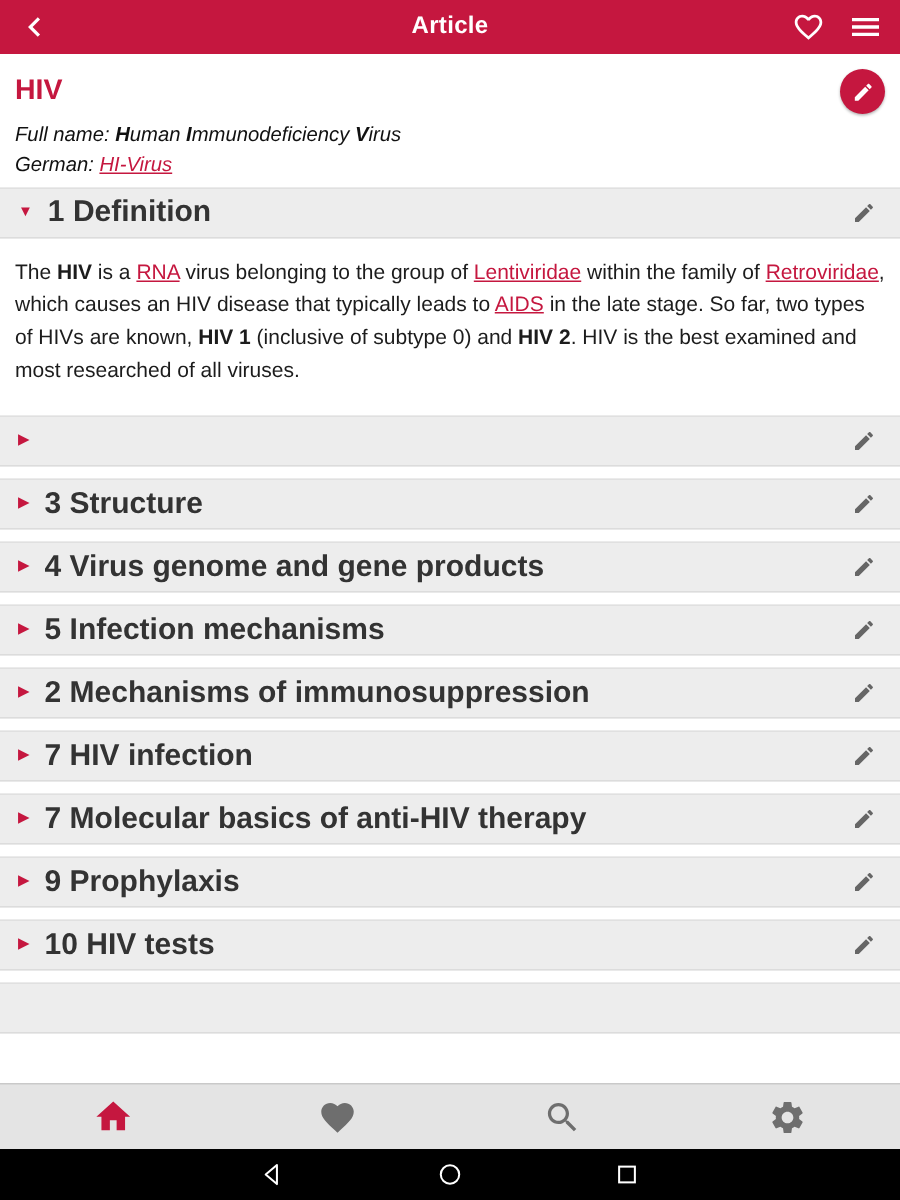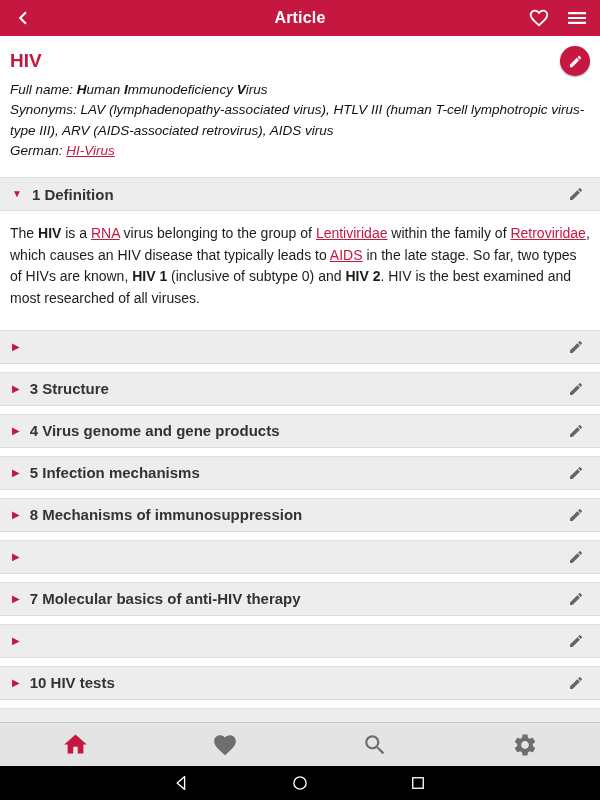--- a/index.html
+++ b/index.html
@@ -36,30 +36,30 @@
   .title-row{
     display:flex;align-items:center;justify-content:space-between;
     padding:10px 10px 2px 10px;
   }
   .title-row h1{margin:0;font-size:19px;color:var(--red);font-weight:bold;}
   .fab-edit{
     width:30px;height:30px;border-radius:50%;background:var(--red);color:#fff;
     display:flex;align-items:center;justify-content:center;
     box-shadow:0 1px 2px rgba(0,0,0,.3);
   }
-  .meta{padding:2px 10px 0 10px;margin-bottom:16px;font-style:italic;font-size:13.5px;line-height:1.5;color:#111;}
+  .meta{padding:2px 10px 0 10px;margin-bottom:4px;font-style:italic;font-size:13.5px;line-height:1.5;color:#111;}
   .s-bold{font-weight:bold;}
   .s-red{color:var(--red);text-decoration:underline;}
 
   .section-row{
     height:34px;background:var(--bar-bg);display:flex;align-items:center;
     padding:0 12px;margin-bottom:8px;border-top:1px solid #e0e0e0;border-bottom:1px solid #dcdcdc;
   }
   .arrow{color:var(--red);font-size:10px;margin-right:10px;flex:0 0 auto;line-height:1;}
-  .section-label{font-weight:bold;font-size:15px;color:#333;flex:1 1 auto;
+  .section-label{font-weight:bold;font-size:20px;color:#333;flex:1 1 auto;
     white-space:nowrap;overflow:hidden;text-overflow:ellipsis;}
   .row-edit{color:#666;display:flex;align-items:center;justify-content:center;width:24px;height:24px;margin-left:auto;}
   .definition{
     margin:0 0 8px 0;padding:4px 10px 12px 10px;
     font-size:14px;line-height:1.55;color:#1c1c1c;
   }
   .partial{margin-bottom:0;}
 
   
   .toolbar{
@@ -115,21 +115,20 @@
         <span style="display:flex;">
           <svg viewBox="0 0 24 24" width="15" height="15">
               <path fill="currentColor" d="M3 17.25V21h3.75L17.81 9.94l-3.75-3.75L3 17.25zM20.71 7.04c.39-.39.39-1.02 0-1.41l-2.34-2.34c-.39-.39-1.02-.39-1.41 0l-1.83 1.83 3.75 3.75 1.83-1.83z"></path>
             </svg>
         </span>
       </button>
     </div>
 
     <div class="meta" id="meta">
         <div><span>Full name: </span><span class="s-bold">H</span><span>uman </span><span class="s-bold">I</span><span>mmunodeficiency </span><span class="s-bold">V</span><span>irus</span></div>
-        <div><span>Synonyms: LAV (lymphadenopathy-associated virus), HTLV III (human T-cell lymphotropic virus-type III), ARV (AIDS-associated retrovirus), AIDS virus</span></div>
         <div><span>German: </span><span class="s-red">HI-Virus</span></div>
       </div>
 
     <div id="sections">
         <div class="section-row">
           <span class="arrow">▼</span>
           <span class="section-label">1 Definition</span>
           <button class="row-edit">
             <span style="display:flex;">
               <svg viewBox="0 0 24 24" width="16" height="16">
@@ -177,31 +176,32 @@
           <button class="row-edit">
             <span style="display:flex;">
               <svg viewBox="0 0 24 24" width="16" height="16">
                 <path fill="currentColor" d="M3 17.25V21h3.75L17.81 9.94l-3.75-3.75L3 17.25zM20.71 7.04c.39-.39.39-1.02 0-1.41l-2.34-2.34c-.39-.39-1.02-.39-1.41 0l-1.83 1.83 3.75 3.75 1.83-1.83z"></path>
               </svg>
             </span>
           </button>
         </div>
         <div class="section-row">
           <span class="arrow">▶</span>
-          <span class="section-label">8 Mechanisms of immunosuppression</span>
-          <button class="row-edit">
-            <span style="display:flex;">
-              <svg viewBox="0 0 24 24" width="16" height="16">
-                <path fill="currentColor" d="M3 17.25V21h3.75L17.81 9.94l-3.75-3.75L3 17.25zM20.71 7.04c.39-.39.39-1.02 0-1.41l-2.34-2.34c-.39-.39-1.02-.39-1.41 0l-1.83 1.83 3.75 3.75 1.83-1.83z"></path>
-              </svg>
-            </span>
-          </button>
-        </div>
-        <div class="section-row">
-          <span class="arrow">▶</span>
+          <span class="section-label">2 Mechanisms of immunosuppression</span>
+          <button class="row-edit">
+            <span style="display:flex;">
+              <svg viewBox="0 0 24 24" width="16" height="16">
+                <path fill="currentColor" d="M3 17.25V21h3.75L17.81 9.94l-3.75-3.75L3 17.25zM20.71 7.04c.39-.39.39-1.02 0-1.41l-2.34-2.34c-.39-.39-1.02-.39-1.41 0l-1.83 1.83 3.75 3.75 1.83-1.83z"></path>
+              </svg>
+            </span>
+          </button>
+        </div>
+        <div class="section-row">
+          <span class="arrow">▶</span>
+          <span class="section-label">7 HIV infection</span>
           <button class="row-edit">
             <span style="display:flex;">
               <svg viewBox="0 0 24 24" width="16" height="16">
                 <path fill="currentColor" d="M3 17.25V21h3.75L17.81 9.94l-3.75-3.75L3 17.25zM20.71 7.04c.39-.39.39-1.02 0-1.41l-2.34-2.34c-.39-.39-1.02-.39-1.41 0l-1.83 1.83 3.75 3.75 1.83-1.83z"></path>
               </svg>
             </span>
           </button>
         </div>
         <div class="section-row">
           <span class="arrow">▶</span>
@@ -209,20 +209,21 @@
           <button class="row-edit">
             <span style="display:flex;">
               <svg viewBox="0 0 24 24" width="16" height="16">
                 <path fill="currentColor" d="M3 17.25V21h3.75L17.81 9.94l-3.75-3.75L3 17.25zM20.71 7.04c.39-.39.39-1.02 0-1.41l-2.34-2.34c-.39-.39-1.02-.39-1.41 0l-1.83 1.83 3.75 3.75 1.83-1.83z"></path>
               </svg>
             </span>
           </button>
         </div>
         <div class="section-row">
           <span class="arrow">▶</span>
+          <span class="section-label">9 Prophylaxis</span>
           <button class="row-edit">
             <span style="display:flex;">
               <svg viewBox="0 0 24 24" width="16" height="16">
                 <path fill="currentColor" d="M3 17.25V21h3.75L17.81 9.94l-3.75-3.75L3 17.25zM20.71 7.04c.39-.39.39-1.02 0-1.41l-2.34-2.34c-.39-.39-1.02-.39-1.41 0l-1.83 1.83 3.75 3.75 1.83-1.83z"></path>
               </svg>
             </span>
           </button>
         </div>
         <div class="section-row">
           <span class="arrow">▶</span>

